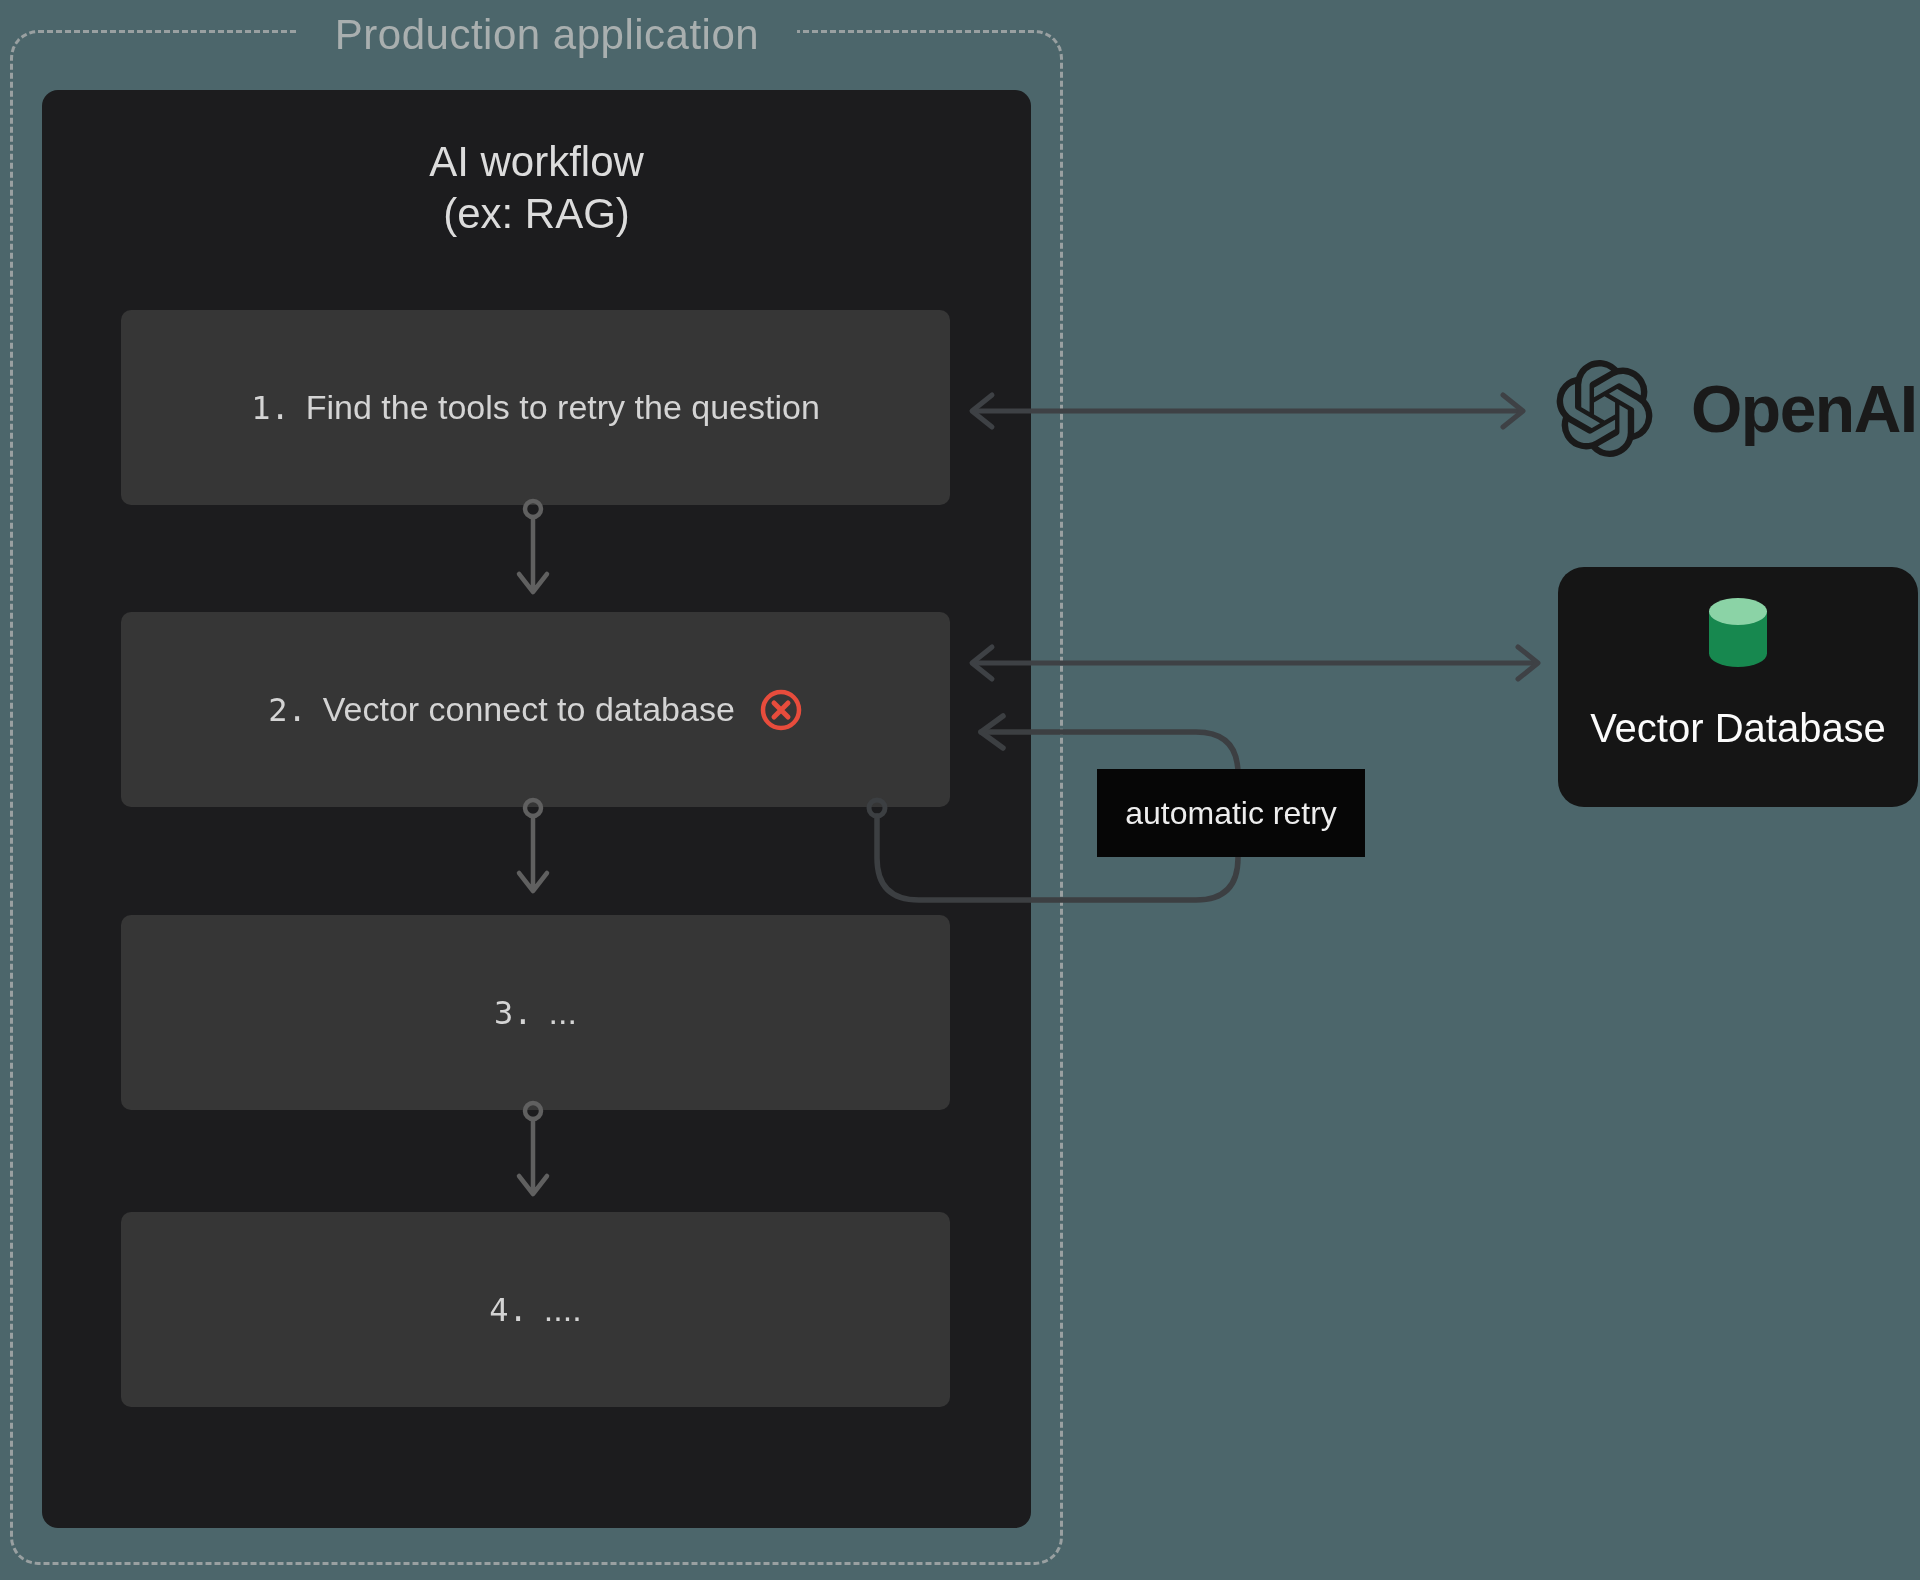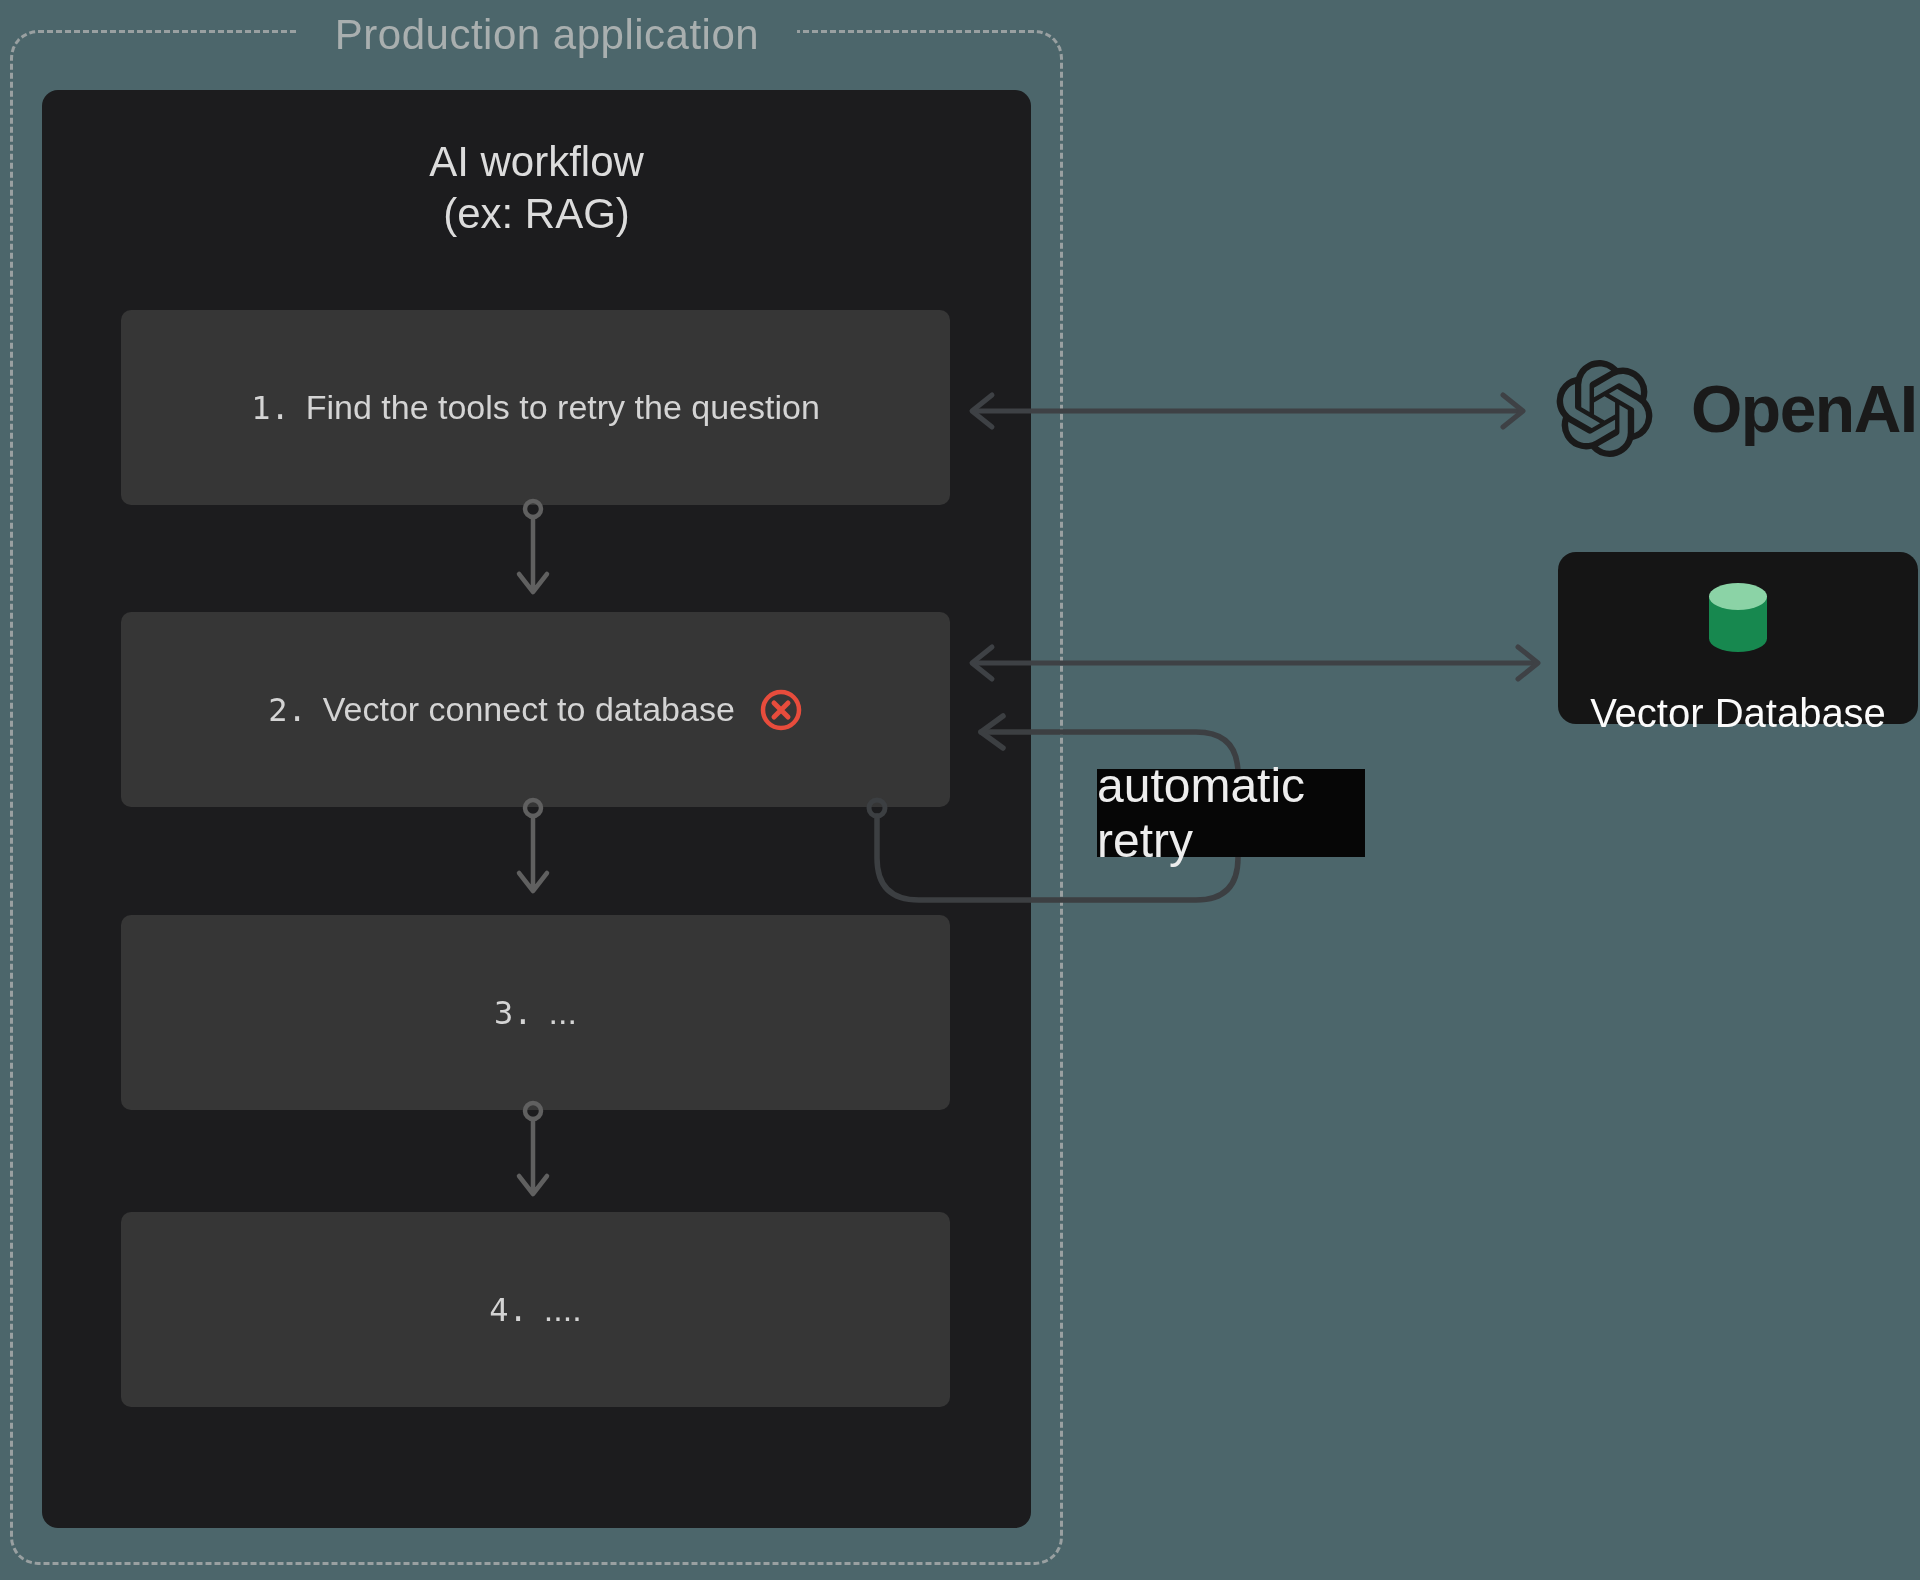--- a/index.html
+++ b/index.html
@@ -45,36 +45,36 @@
   .step-2{top:522px;}
   .step-3{top:825px;}
   .step-4{top:1122px;}
   .err-icon{margin-left:24px;display:block;}
   
   .conn{position:absolute;z-index:5;}
   .under-label{z-index:4;}
   
   .retry-label{
     position:absolute;left:1097px;top:769px;width:268px;height:88px;
-    background:#060606;color:#ededed;font-size:48px;
+    background:#060606;color:#ededed;font-size:32px;
     display:flex;align-items:center;justify-content:center;
     z-index:6;
   }
   
   .openai{
     position:absolute;left:1556px;top:360px;height:97px;
     display:flex;align-items:center;gap:14px;z-index:4;
   }
   .openai-name{
     color:#1a1a1a;font-size:66px;font-weight:700;letter-spacing:-1.5px;margin-left:24px;
   }
   
   .vdb{
-    position:absolute;left:1558px;top:552px;width:360px;height:172px;
-    background:#151515;border-radius:18px;z-index:4;
+    position:absolute;left:1558px;top:567px;width:360px;height:240px;
+    background:#151515;border-radius:26px;z-index:4;
   }
   .vdb-cyl{
     position:absolute;left:50%;top:31px;transform:translateX(-50%);
     width:58px;height:70px;
   }
   .vdb-cyl .body{
     position:absolute;left:0;top:13px;width:58px;height:56px;
     background:#17884f;
     border-radius:0 0 50% 50% / 0 0 24% 24%;
   }

